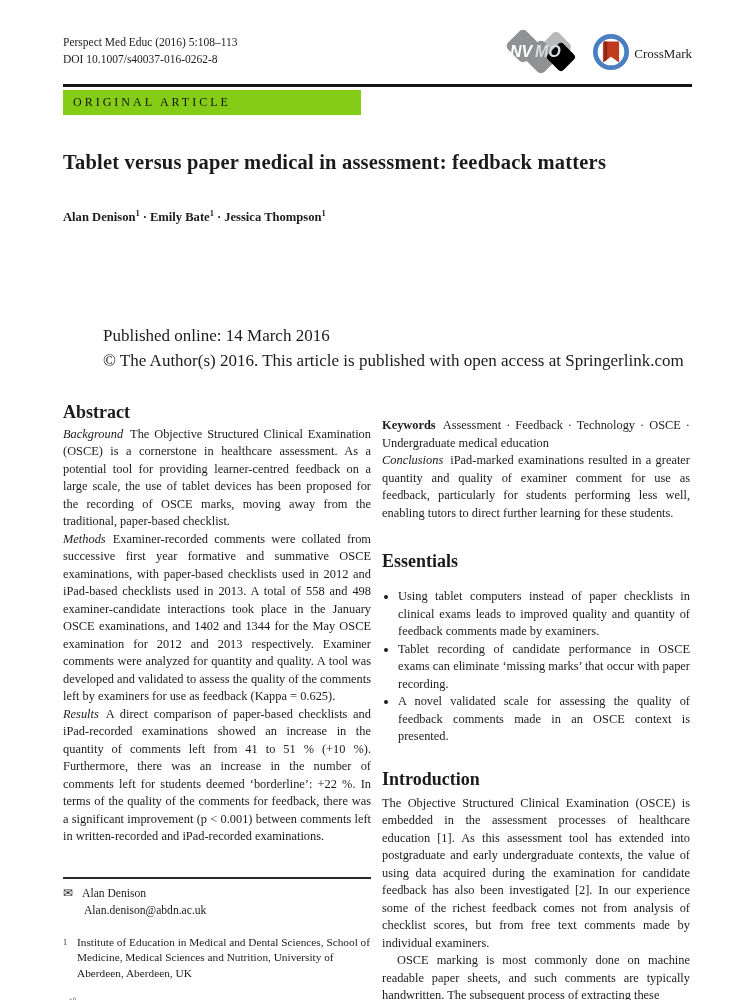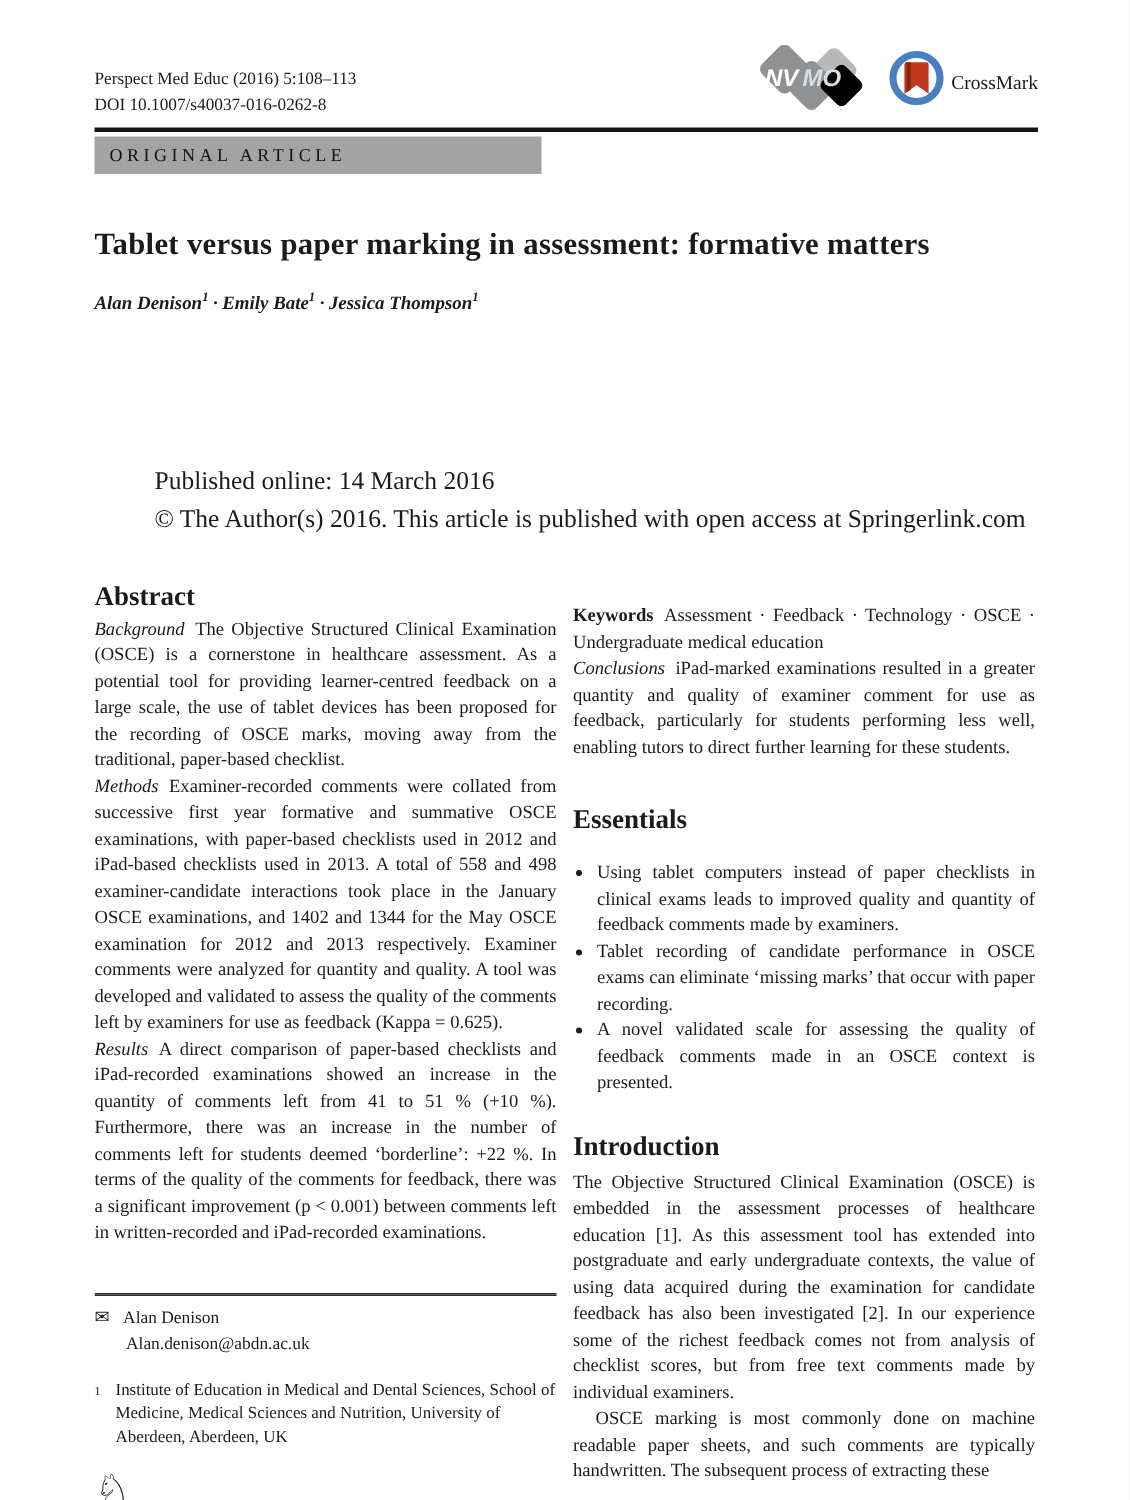--- a/index.html
+++ b/index.html
@@ -4,34 +4,34 @@
 <style>
   * { margin:0; padding:0; box-sizing:border-box; }
   html,body { background:#e8e8e8; }
   .page {
     width:753px; height:1000px; background:#ffffff; margin:0 auto;
     position:relative; padding:30px 61px 0 63px;
     font-family:"Liberation Serif","DejaVu Serif",serif; color:#1b1b1b;
     overflow:hidden;
   }
   
-  .header-row { display:flex; justify-content:space-between; align-items:flex-end; }
+  .header-row { display:flex; justify-content:space-between; align-items:flex-start; }
   .header-meta { font-size:11.5px; line-height:1.5; padding-top:4px; }
   .logos { display:flex; align-items:center; gap:10px; }
   .crossmark { display:flex; align-items:center; gap:4px; }
   .crossmark-label { font-size:13px; }
   .rule-thick { border-top:3px solid #151515; margin-top:6px; }
   .article-type-box {
-    width:298px; height:25px; background:#a3a3a3; margin-top:3px;
+    width:298px; height:25px; background:#84cc16; margin-top:3px;
     display:flex; align-items:center; padding-left:10px;
     font-size:12px; letter-spacing:3px; color:#111;
   }
   
   .title { margin-top:36px; font-size:20.5px; font-weight:bold; letter-spacing:0.2px; }
-  .authors { margin-top:18px; font-size:12.6px; font-weight:bold;font-style:italic; }
+  .authors { margin-top:34px; font-size:12.6px; font-weight:bold; }
   .authors sup { font-size:8.5px; }
   .author-sep { padding:0 3px; font-weight:bold; }
   .pub-block { margin-top:99px; font-size:17px; line-height:1.45;margin-left:40px; }
   
   .columns { display:flex; gap:11px; margin-top:27px; height:622px; overflow:hidden; }
   .col { width:308px; }
   .col-left { display:flex; flex-direction:column; }
   .body-text { font-size:12.4px; line-height:1.41; text-align:justify; }
   .lead { font-style:italic; padding-right:7px; }
   .kw-label { font-weight:bold; padding-right:7px; }
@@ -90,21 +90,21 @@
       </span>
     </div>
   </div>
 
   <div class="rule-thick"></div>
 
   <div class="article-type-box">
     <span>ORIGINAL ARTICLE</span>
   </div>
 
-  <h1 class="title">Tablet versus paper marking in assessment: formative matters</h1>
+  <h1 class="title">Tablet versus paper medical in assessment: feedback matters</h1>
 
   <div class="authors">
     <span><span>Alan Denison</span><sup>1</sup></span><span class="author-sep">·</span><span><span>Emily Bate</span><sup>1</sup></span><span class="author-sep">·</span><span><span>Jessica Thompson</span><sup>1</sup></span>
   </div>
 
   <div class="pub-block">
     <div>Published online: 14 March 2016</div>
     <div>© The Author(s) 2016. This article is published with open access at Springerlink.com</div>
   </div>
 

